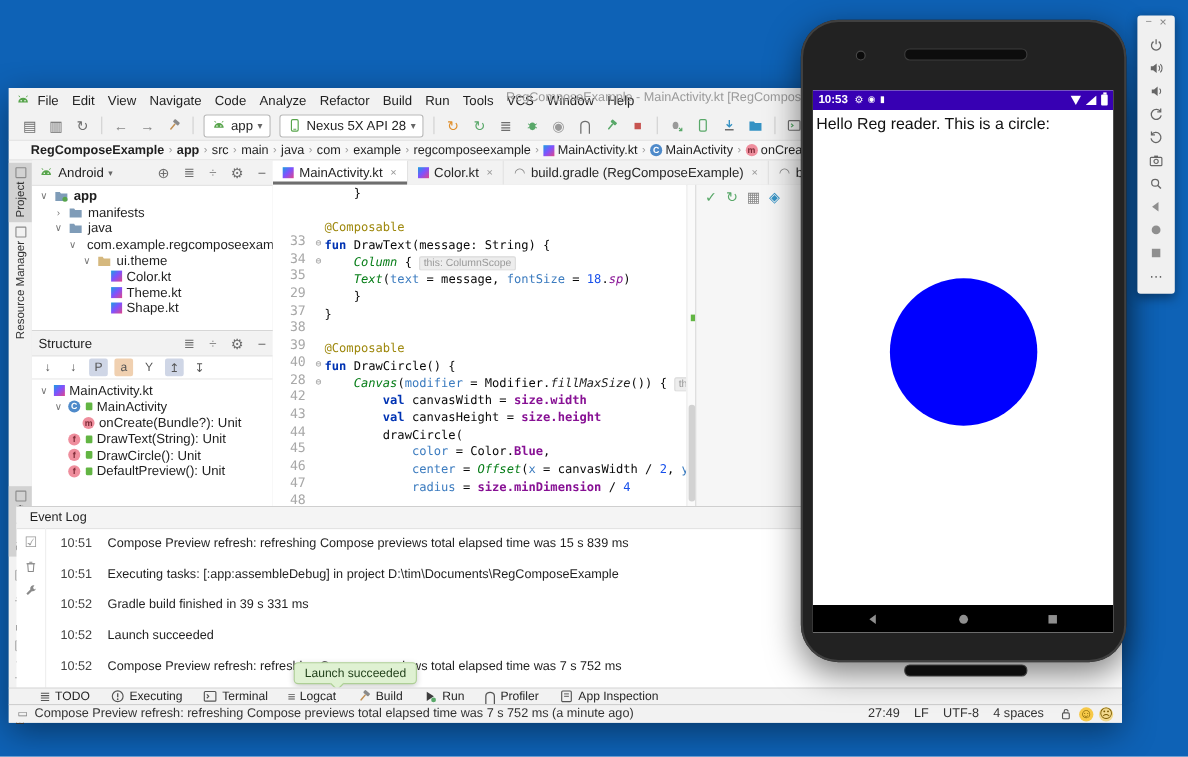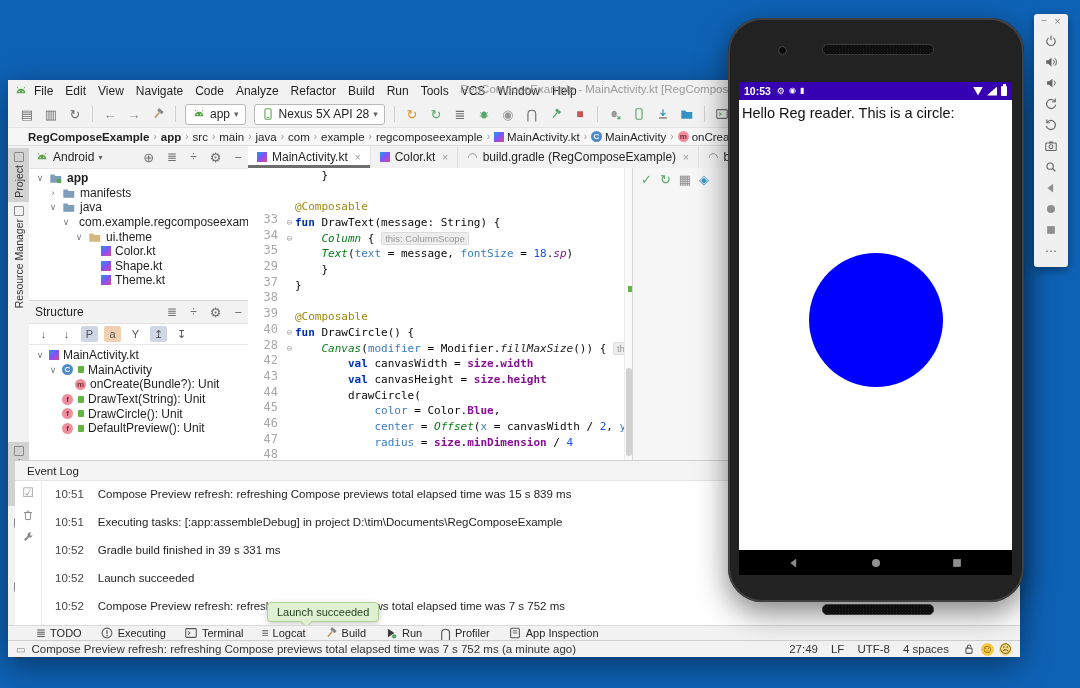--- a/index.html
+++ b/index.html
@@ -399,26 +399,26 @@
             <span class="tl">ui.theme</span>
           </div>
           <div class="trow" style="padding-left:58px">
             <span class="chev"></span>
             <span class="kot"></span>
             <span class="tl">Color.kt</span>
           </div>
           <div class="trow" style="padding-left:58px">
             <span class="chev"></span>
             <span class="kot"></span>
-            <span class="tl">Shape.kt</span>
+            <span class="tl">Theme.kt</span>
           </div>
           <div class="trow" style="padding-left:58px">
             <span class="chev"></span>
             <span class="kot"></span>
-            <span class="tl">Theme.kt</span>
+            <span class="tl">Shape.kt</span>
           </div>
         </div>
     </div>
 
     <div class="struct">
       <div class="phead">
         <span>Structure</span>
         <span class="sp"></span>
         <span id="struct-hicons" style="display:flex;gap:7px;">
             <span class="hic icn">

